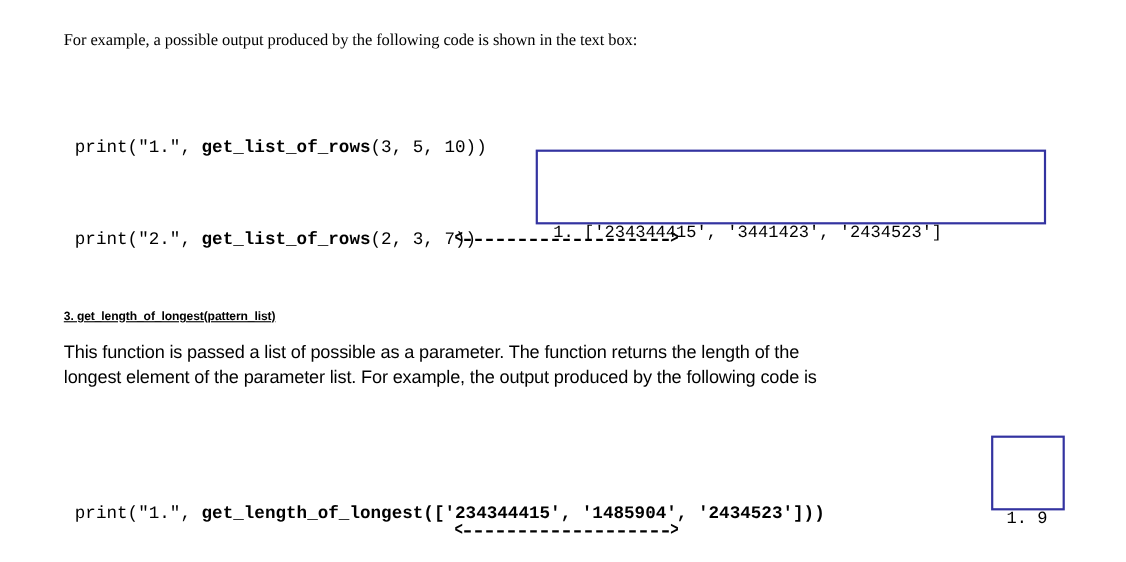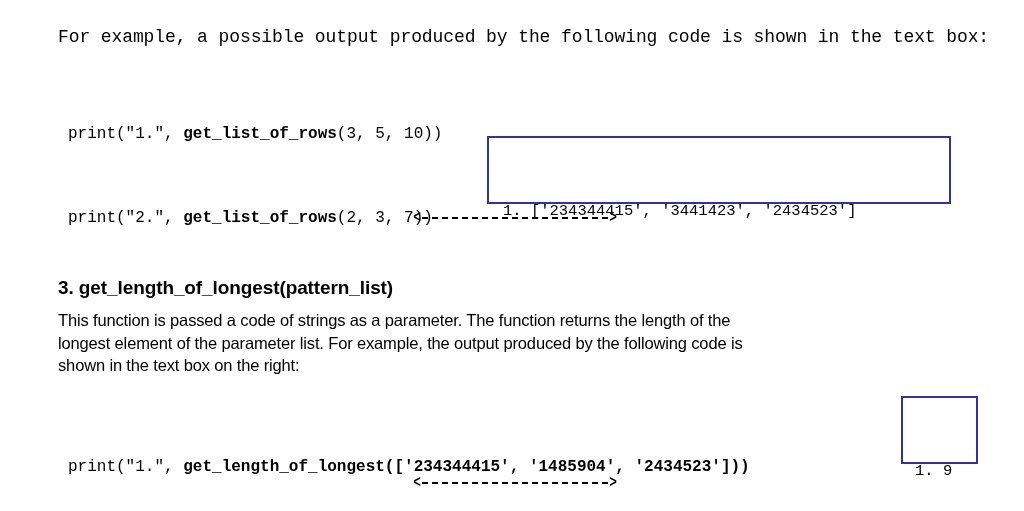--- a/index.html
+++ b/index.html
@@ -19,43 +19,44 @@
   .page {
     position: absolute;
     left: 0; top: 0;
     width: 1024px;
     height: 511px;
   }
 
   
   .prose {
     position: absolute;
-    font-family: Liberation Mono, monospace;
-    font-size: 18px;
+    font-family: Liberation Serif, serif;
+    font-size: 15px;
     line-height: 22px;
     color: #000000;
     letter-spacing: -0.1px;
     white-space: nowrap;
   }
 
   .intro-line {
     left: 58px;
     top: 26px;
   }
 
   .section-heading {
     position: absolute;
     left: 58px;
     top: 277px;
     font-family: "Liberation Sans", sans-serif;
-    font-size: 19px;
+    font-size: 11px;
     font-weight: bold;
     line-height: 22px;
     letter-spacing: -0.1px;
     white-space: nowrap;
+    text-decoration: underline;
   }
 
   .body-para {
     position: absolute;
     left: 58px;
     top: 309px;
     width: 890px;
     font-family: "Liberation Sans", sans-serif;
     font-size: 16.5px;
     line-height: 22.5px;
@@ -94,21 +95,21 @@
   .outbox-1 {
     left: 487px;
     top: 136px;
     width: 464px;
     height: 68px;
     padding: 8px 0 0 14px;
   }
   .outbox-2 {
     left: 901px;
     top: 396px;
-    width: 77px;
+    width: 67px;
     height: 68px;
     padding: 8px 0 0 12px;
   }
 
   
   .arrow {
     position: absolute;
     height: 20px;
     display: flex;
     align-items: center;
@@ -162,23 +163,22 @@
 
   <div class="arrow arrow-1">
     <span class="head">&lt;</span>
       <span class="shaft"></span>
       <span class="head">&gt;</span>
   </div>
 
   <div class="section-heading">3. get_length_of_longest(pattern_list)</div>
 
   <div class="body-para">
-    <span class="ln">This function is passed a code of strings as a parameter.  The function returns the length of the</span>
+    <span class="ln">This function is passed a list of possible as a parameter.  The function returns the length of the</span>
     <span class="ln">longest element of the parameter list.  For example, the output produced by the following code is</span>
-    <span class="ln">shown in the text box on the right:</span>
   </div>
 
   <div class="code-block code-2">
     <span class="code-line"><span>print("1.", </span><b>get_length_of_longest</b><b>(['234344415', '1485904', '2434523']))</b></span>
     
   </div>
 
   <div class="outbox outbox-2">
     <span class="obline">1. 9</span>
     

